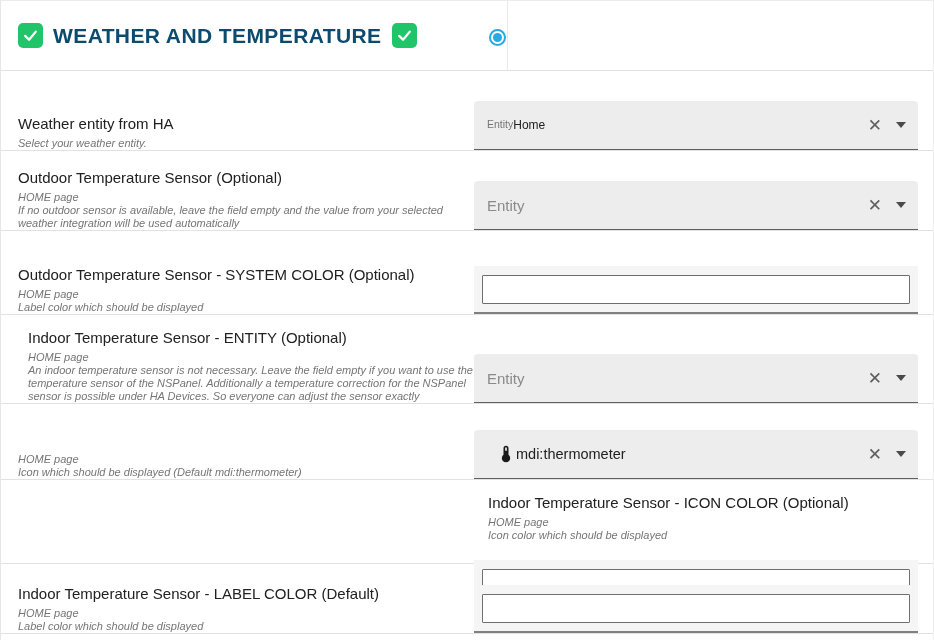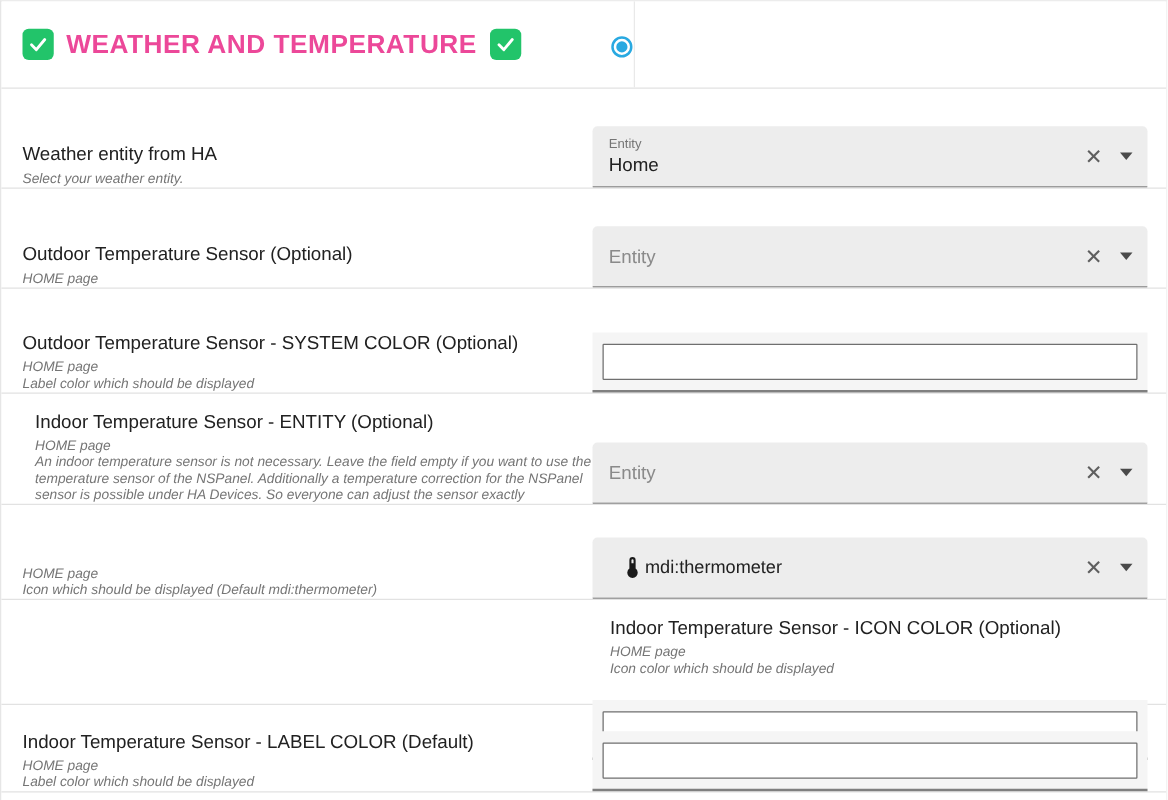--- a/index.html
+++ b/index.html
@@ -10,21 +10,21 @@
     border-top:1px solid #ececec; border-left:1px solid #e6e6e6; border-right:1px solid #efefef;
     overflow:hidden;
   }
 
   
   .header { position:relative; height:70px; display:flex; align-items:center;
             padding-left:17px; border-bottom:1px solid #e2e2e2; }
   .checkbox { width:25px; height:25px; background:#22c46a; border-radius:5px;
               display:inline-flex; align-items:center; justify-content:center; flex:0 0 auto; cursor:pointer; }
   .checkbox svg { width:17px; height:17px; }
-  .header-title { font-size:21px; font-weight:700; color:#ec4899; letter-spacing:.4px;
+  .header-title { font-size:21px; font-weight:700; color:#0c4a6e; letter-spacing:.4px;
                   margin:0 11px 0 10px; white-space:nowrap; }
   .radio { position:absolute; left:488px; top:28px; width:17px; height:17px;
            border:2px solid #29a9e1; border-radius:50%; display:inline-flex;
            align-items:center; justify-content:center; background:#fff; cursor:pointer; }
   .radio-dot { width:9px; height:9px; border-radius:50%; background:#29a9e1; }
   .header-vline { position:absolute; left:506px; top:0; height:69px; width:1px; background:#e9e9e9; }
 
   
   .row { display:flex; border-bottom:1px solid #e2e2e2;align-items:flex-end; }
   .r1,.r2 { height:80px; } .r3 { height:84px; } .r4 { height:89px;padding-left:10px; }
@@ -33,23 +33,23 @@
   .row-title { font-size:15px; color:#212121; line-height:17px; margin-bottom:5px; }
   .row-scope, .row-desc { font-style:italic; font-size:11px; color:#757575; line-height:13px; }
   .row-control { margin-left:auto; width:444px; margin-right:15px; margin-top:18px; }
   .r3 .row-control { margin-top:20px; } .r4 .row-control { margin-top:19px; }
   .r5 .row-control { margin-top:14px; } .r7 .row-control { margin-top:15px; }
 
   
   .select-panel { height:49px; background:#ededed; border-radius:4px 4px 0 0;
                   border-bottom:1px solid #5f5f5f; display:flex; align-items:center;
                   padding:0 12px 0 13px; cursor:pointer; }
-  .select-main { display:flex; flex-direction:column; justify-content:center; }
+  .select-main { display:flex; flex-direction:row; justify-content:center; }
   .select-label { font-size:10.5px; color:#757575; margin-bottom:3px; }
-  .select-value { font-size:15px; color:#212121; }
+  .select-value { font-size:12px; color:#212121; }
   .select-placeholder { font-size:15px; color:#8a8a8a; }
   .select-main.with-icon { flex-direction:row; align-items:center; padding-left:9px; }
   .select-main.with-icon .select-value { font-size:14.5px; margin-left:0; }
   .thermo svg { width:20px; height:20px; display:block; }
   .select-actions { margin-left:auto; display:flex; align-items:center; }
   .clear-x { font-size:17px; color:#5f5f5f; line-height:1; padding:0 4px; cursor:pointer; }
   .caret { width:0; height:0; border-left:5px solid transparent; border-right:5px solid transparent;
            border-top:6px solid #4a4a4a; margin-left:10px; cursor:pointer; }
 
   
@@ -97,20 +97,21 @@
           <span class="caret"></span>
         </div>
       </div>
     </div>
   </div>
 
   <div class="row r2">
     <div class="row-text">
       <div class="row-title">Outdoor Temperature Sensor (Optional)</div>
       <div class="row-scope">HOME page</div>
+      <div class="row-desc">If no outdoor sensor is available, leave the field empty and the value from your selected weather integration will be used automatically</div>
     </div>
     <div class="row-control">
       <div class="select-panel">
         <div class="select-main">
           <div class="select-placeholder">Entity</div>
         </div>
         <div class="select-actions">
           <span class="clear-x">✕</span>
           <span class="caret"></span>
         </div>

